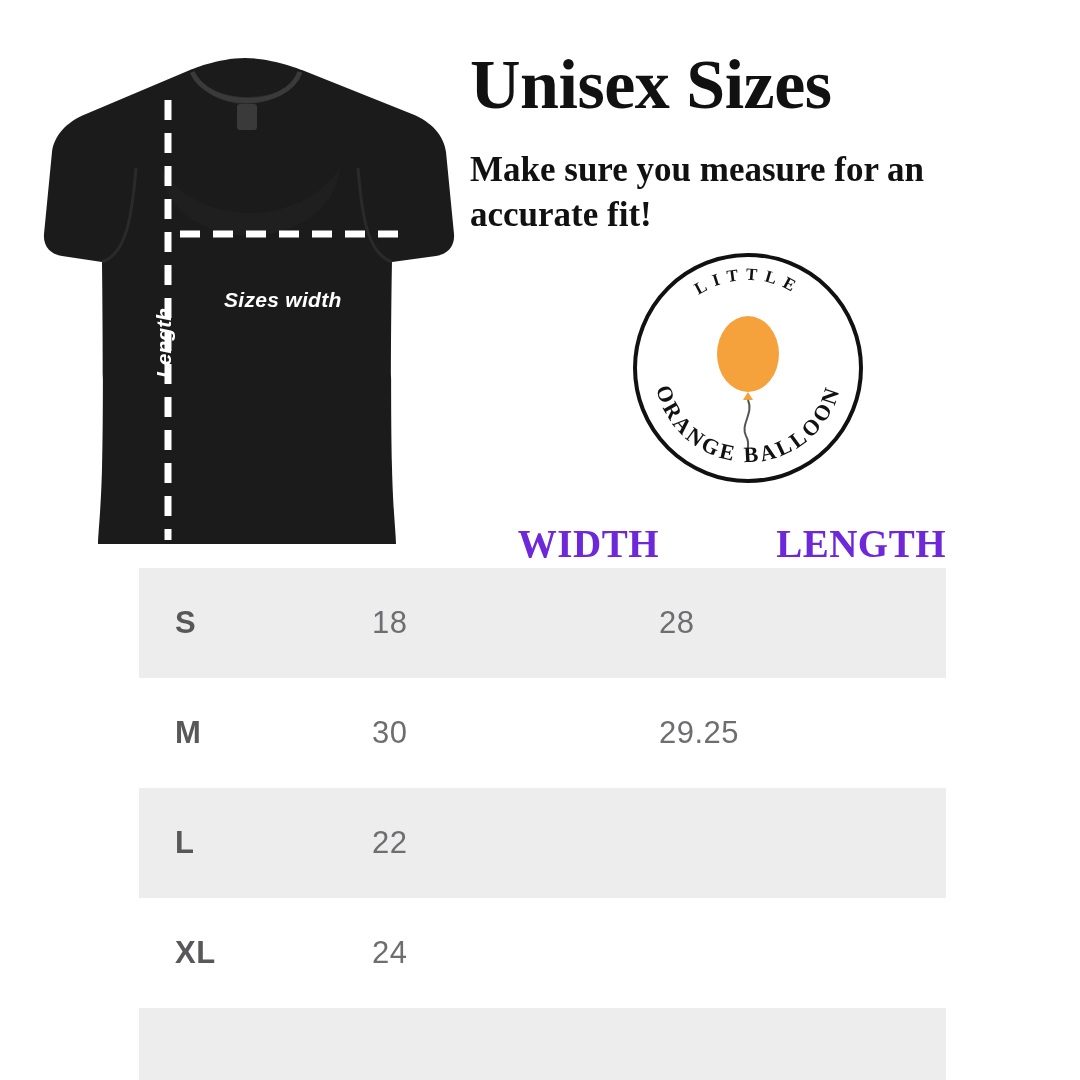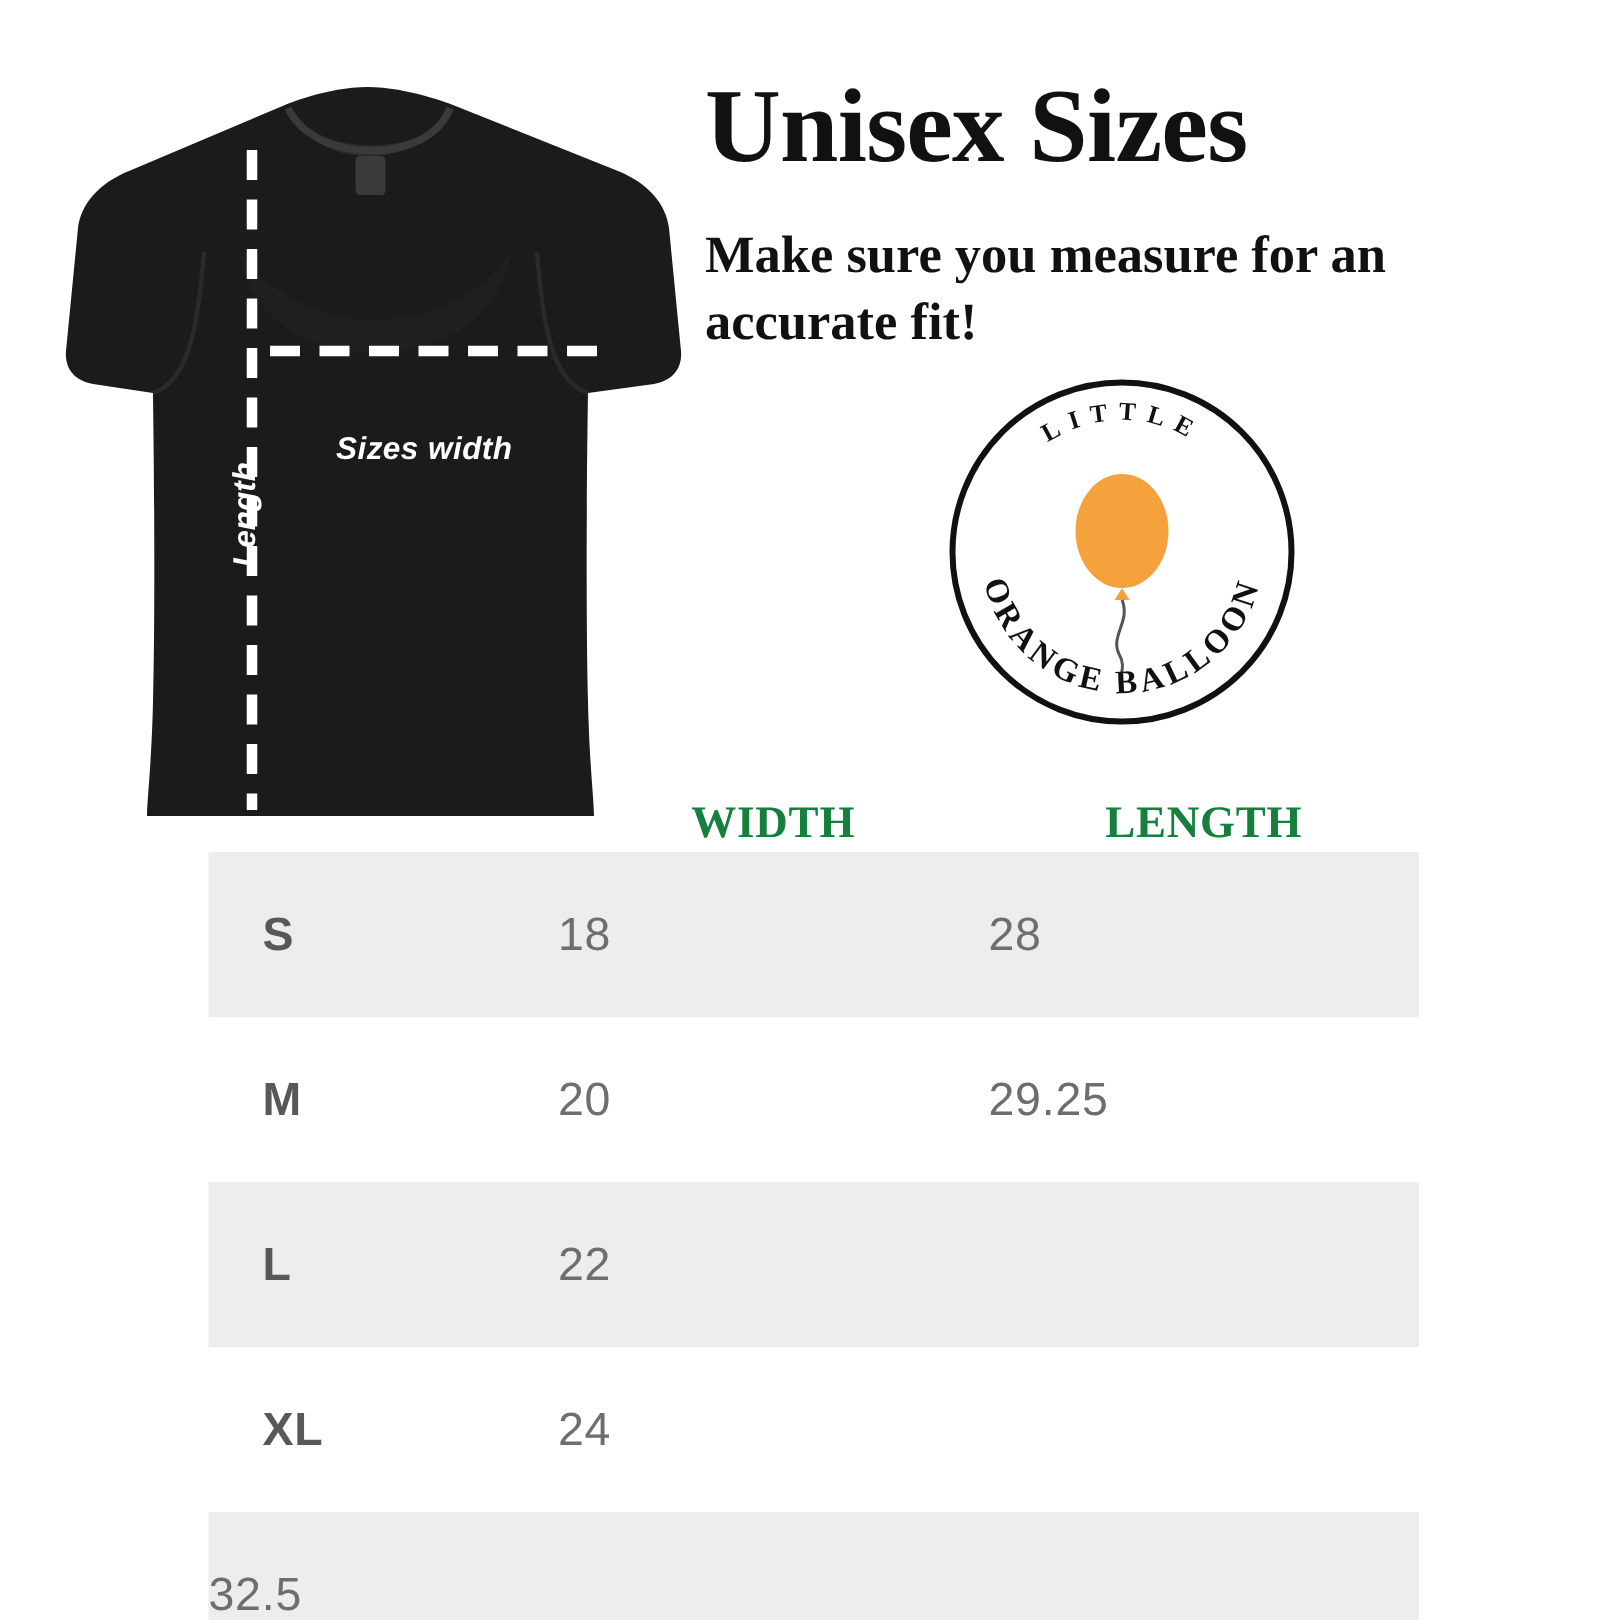--- a/index.html
+++ b/index.html
@@ -96,24 +96,24 @@
   }
   .thead {
     display: flex;
     height: 46px;
     align-items: flex-end;
     padding-bottom: 2px;
   }
   .th {
     font-family: "Liberation Serif", serif;
     font-weight: bold;
-    font-size: 30px;
+    font-size: 39px;
     letter-spacing: 0.5px;
-    color: #15803d;
-    text-align: center;
+    color: #6d28d9;
+    text-align: right;
   }
   .col-size  { width: 233px; }
   .col-width { width: 287px; }
   .col-len   { width: 287px; }
 
   .trow {
     display: flex;
     align-items: center;
     height: 110px;
   }
@@ -208,32 +208,31 @@
     </div>
 
     <div class="trow shaded">
       <div class="cell-size">S</div>
       <div class="cell-val">18</div>
       <div class="cell-val">28</div>
     </div>
 
     <div class="trow">
       <div class="cell-size">M</div>
-      <div class="cell-val">20</div>
+      <div class="cell-val">30</div>
       <div class="cell-val">29.25</div>
     </div>
 
     <div class="trow shaded">
       <div class="cell-size">L</div>
       <div class="cell-val">22</div>
     </div>
 
     <div class="trow">
       <div class="cell-size">XL</div>
       <div class="cell-val">24</div>
     </div>
 
     <div class="trow shaded">
-      <div class="cell-val">32.5</div>
     </div>
   </div>
 
 </div>
 
 </body></html>

